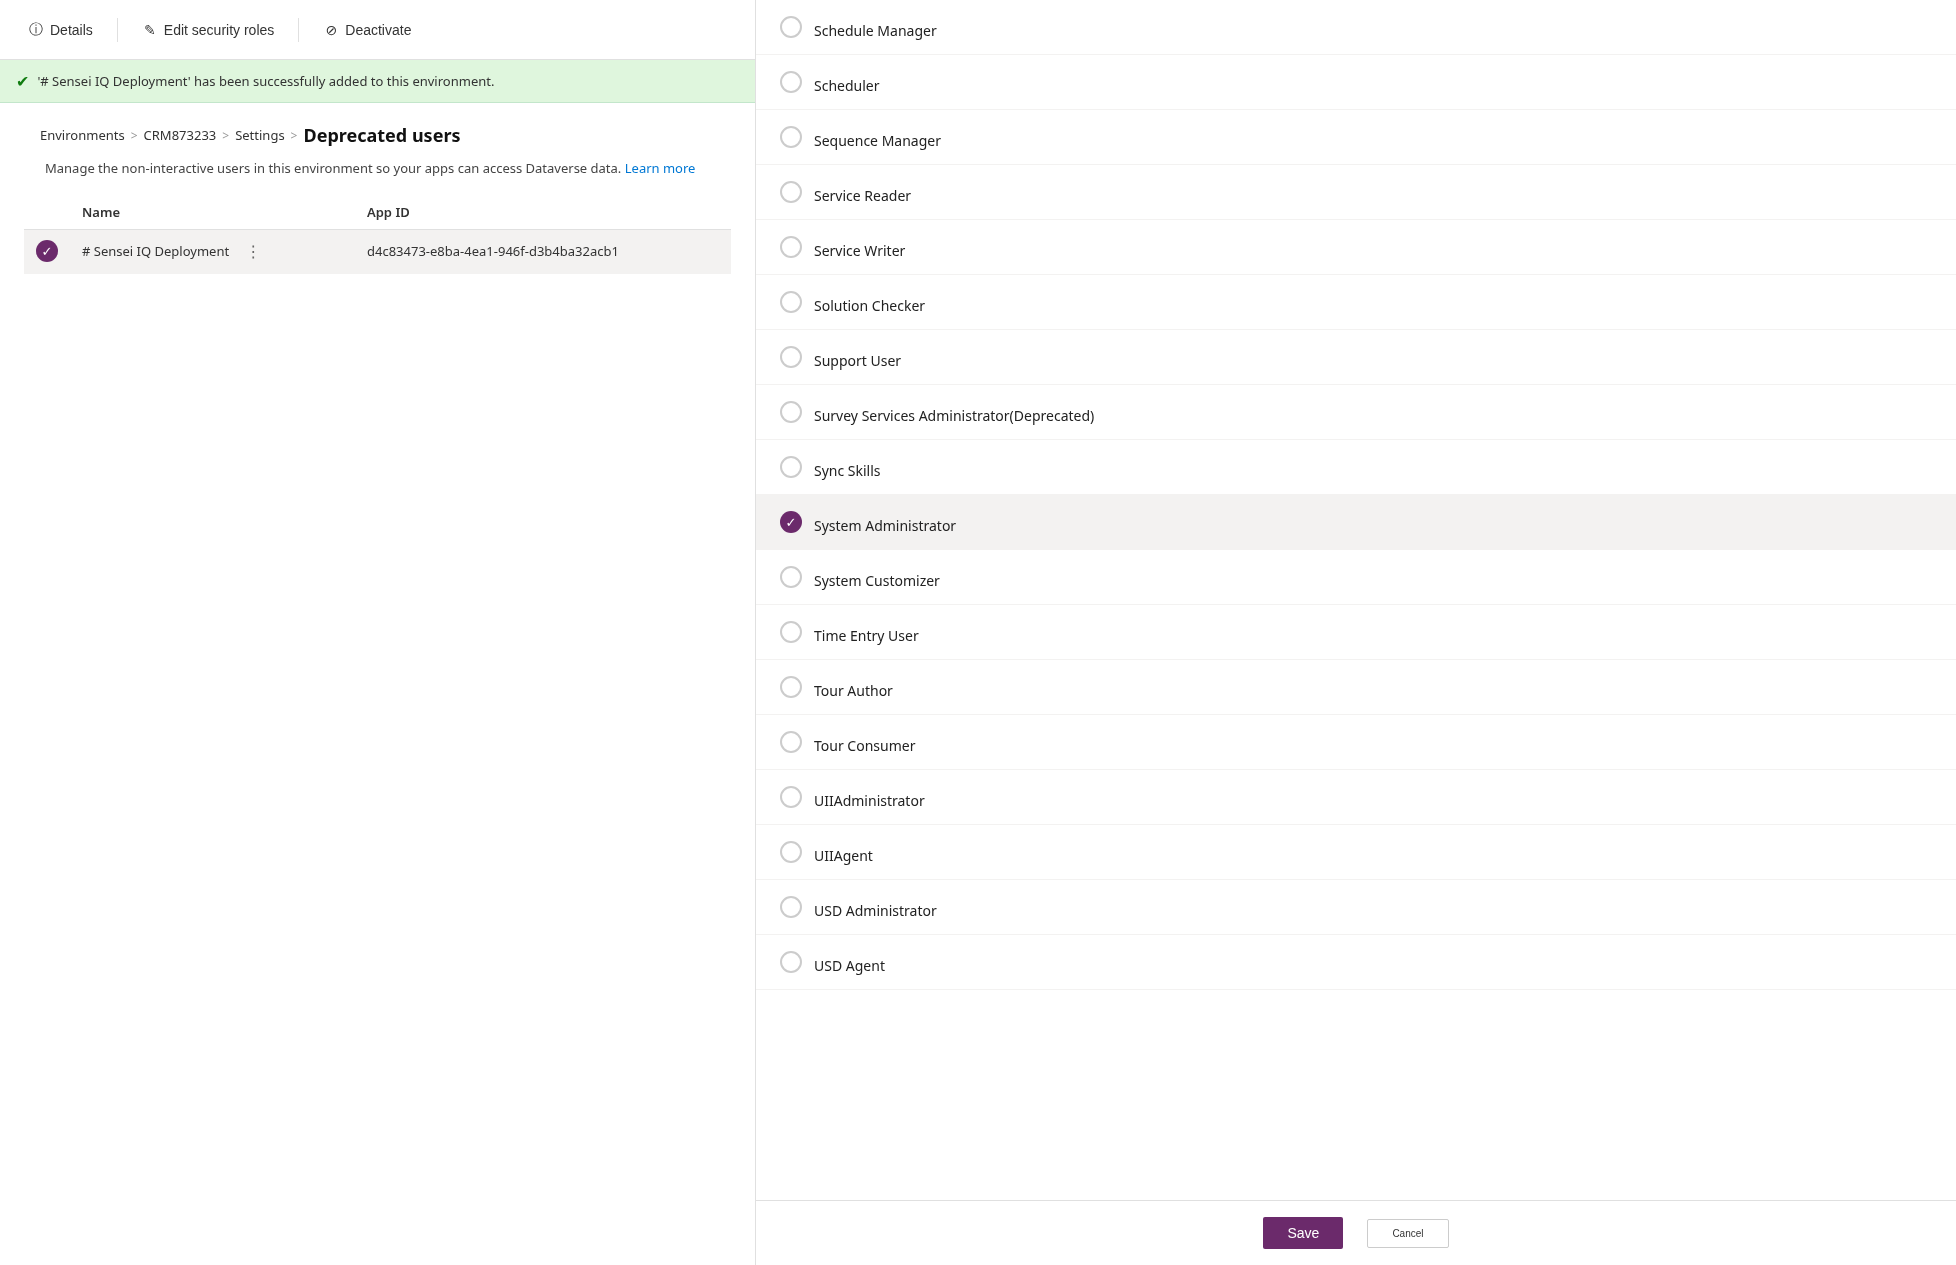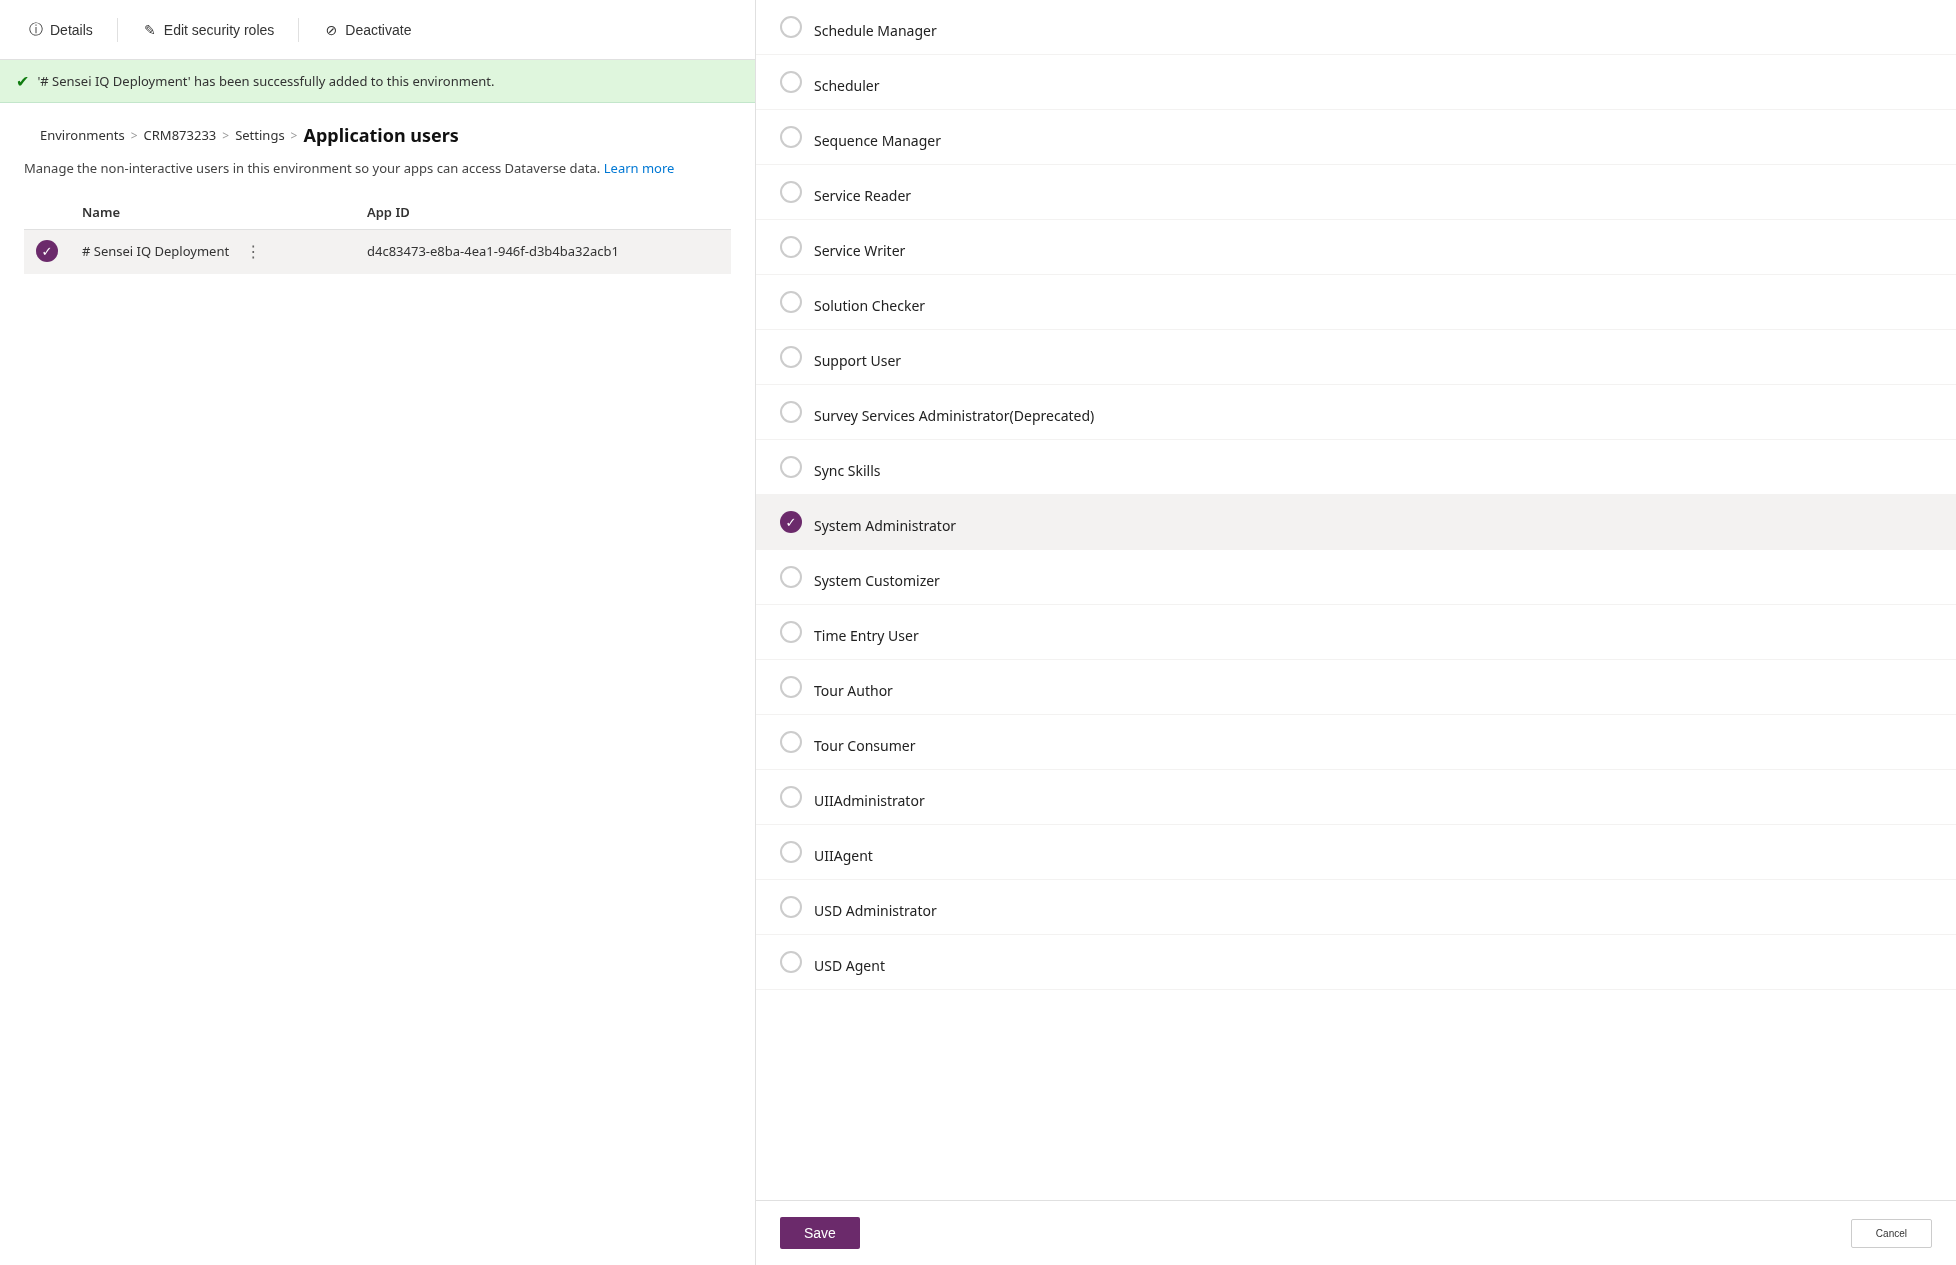--- a/index.html
+++ b/index.html
@@ -95,21 +95,21 @@
       font-size: 12px;
     }
     .breadcrumb-current {
       font-weight: 700;
       font-size: 18px;
       color: #111;
     }
 
     
     .page-description {
-      padding: 4px 40px 16px 24px;
+      padding: 4px 40px 16px 45px;
       font-size: 13px;
       color: #444;
       line-height: 1.5;
     }
     .page-description a {
       color: #0078d4;
       text-decoration: none;
     }
 
     
@@ -205,21 +205,21 @@
     }
     .role-name {
       font-size: 14px;
       color: #222;
       margin-top: 7px;
     }
 
     
     .panel-footer {
       display: flex;
-      justify-content: space-between;
+      justify-content: center;
       align-items: center;
       gap: 24px;
       padding: 16px 24px;
       border-top: 1px solid #e0e0e0;
       background: #fff;
     }
     .btn-save {
       background: #6b2a6b;
       color: white;
       border: none;
@@ -272,21 +272,21 @@
   </div>
 
   <div class="breadcrumb-area">
     <nav class="breadcrumb">
       <span class="breadcrumb-item">Environments</span>
       <span class="breadcrumb-separator">&gt;</span>
       <span class="breadcrumb-item">CRM873233</span>
       <span class="breadcrumb-separator">&gt;</span>
       <span class="breadcrumb-item">Settings</span>
       <span class="breadcrumb-separator">&gt;</span>
-      <span class="breadcrumb-current">Application users</span>
+      <span class="breadcrumb-current">Deprecated users</span>
     </nav>
   </div>
 
   <div class="page-description">
     <span>Manage the non-interactive users in this environment so your apps can access Dataverse data.</span>
     <a href="#">Learn more</a>
   </div>
 
   <div class="table-container">
     <table class="data-table">

